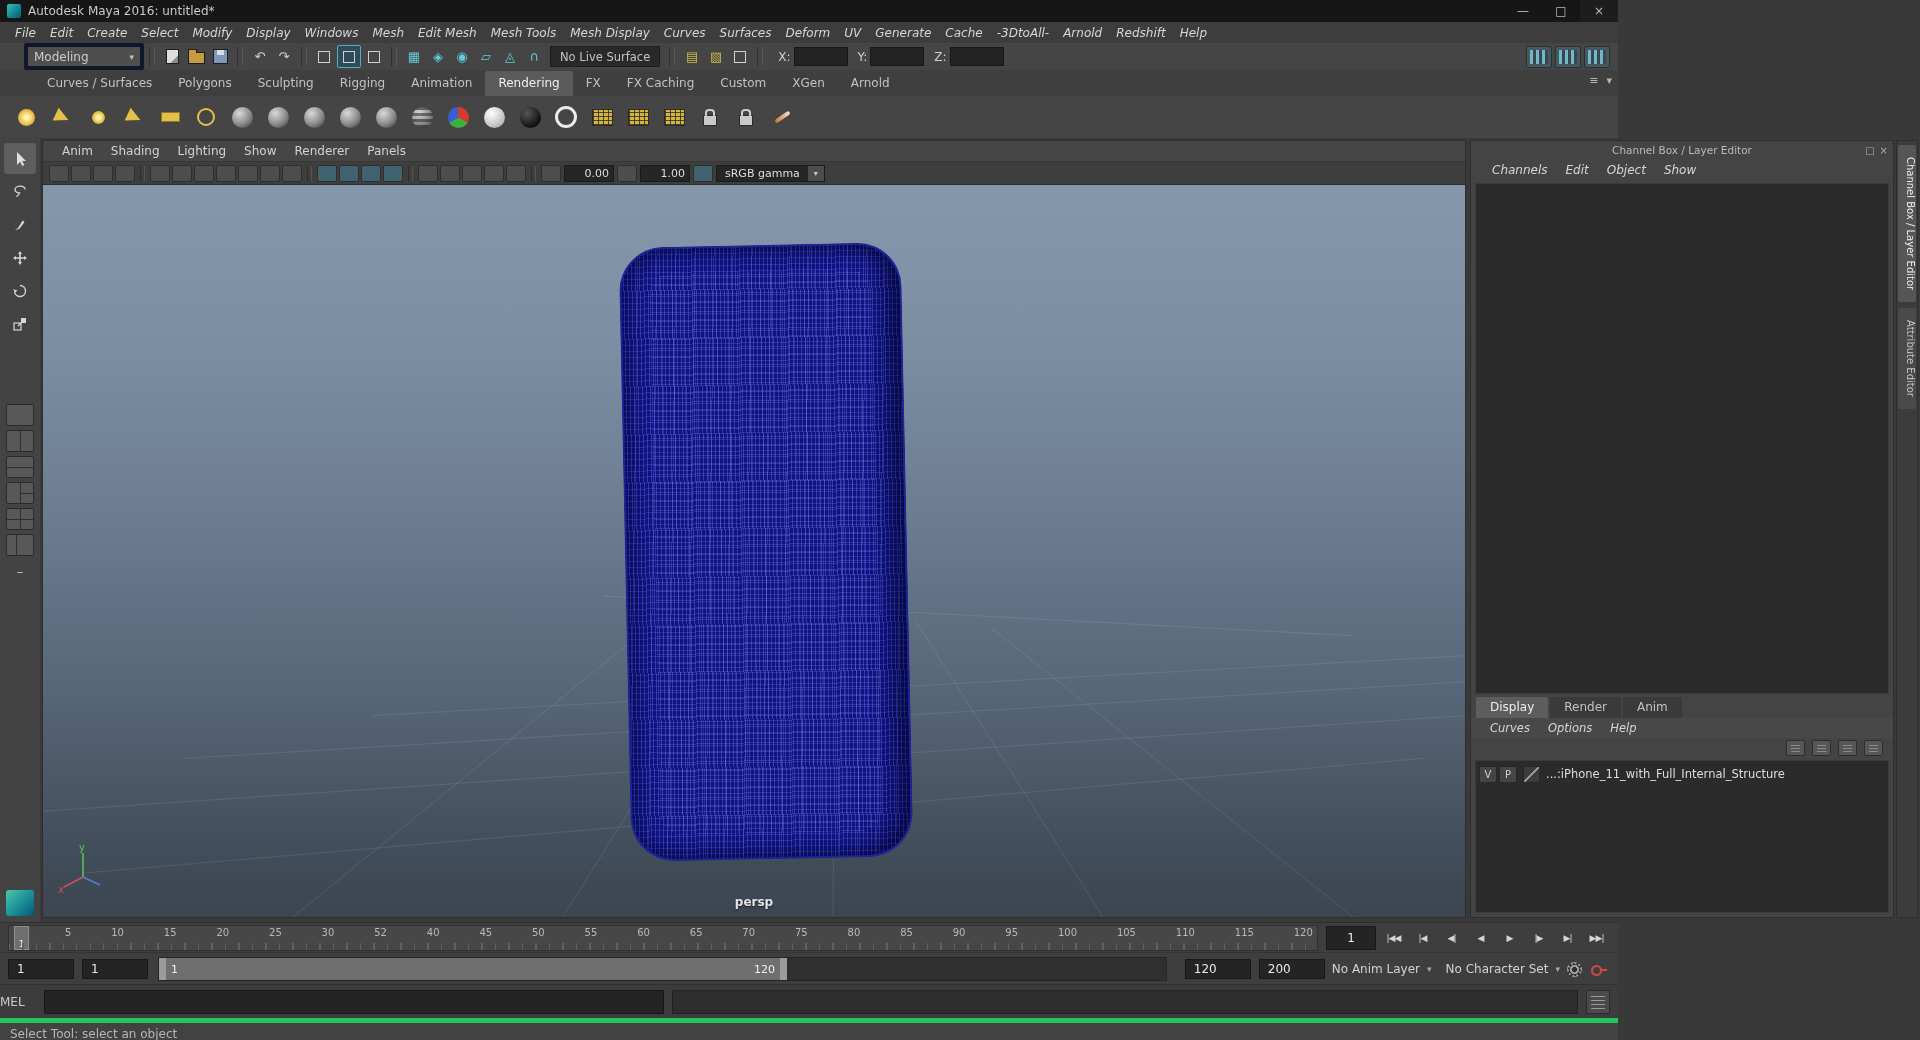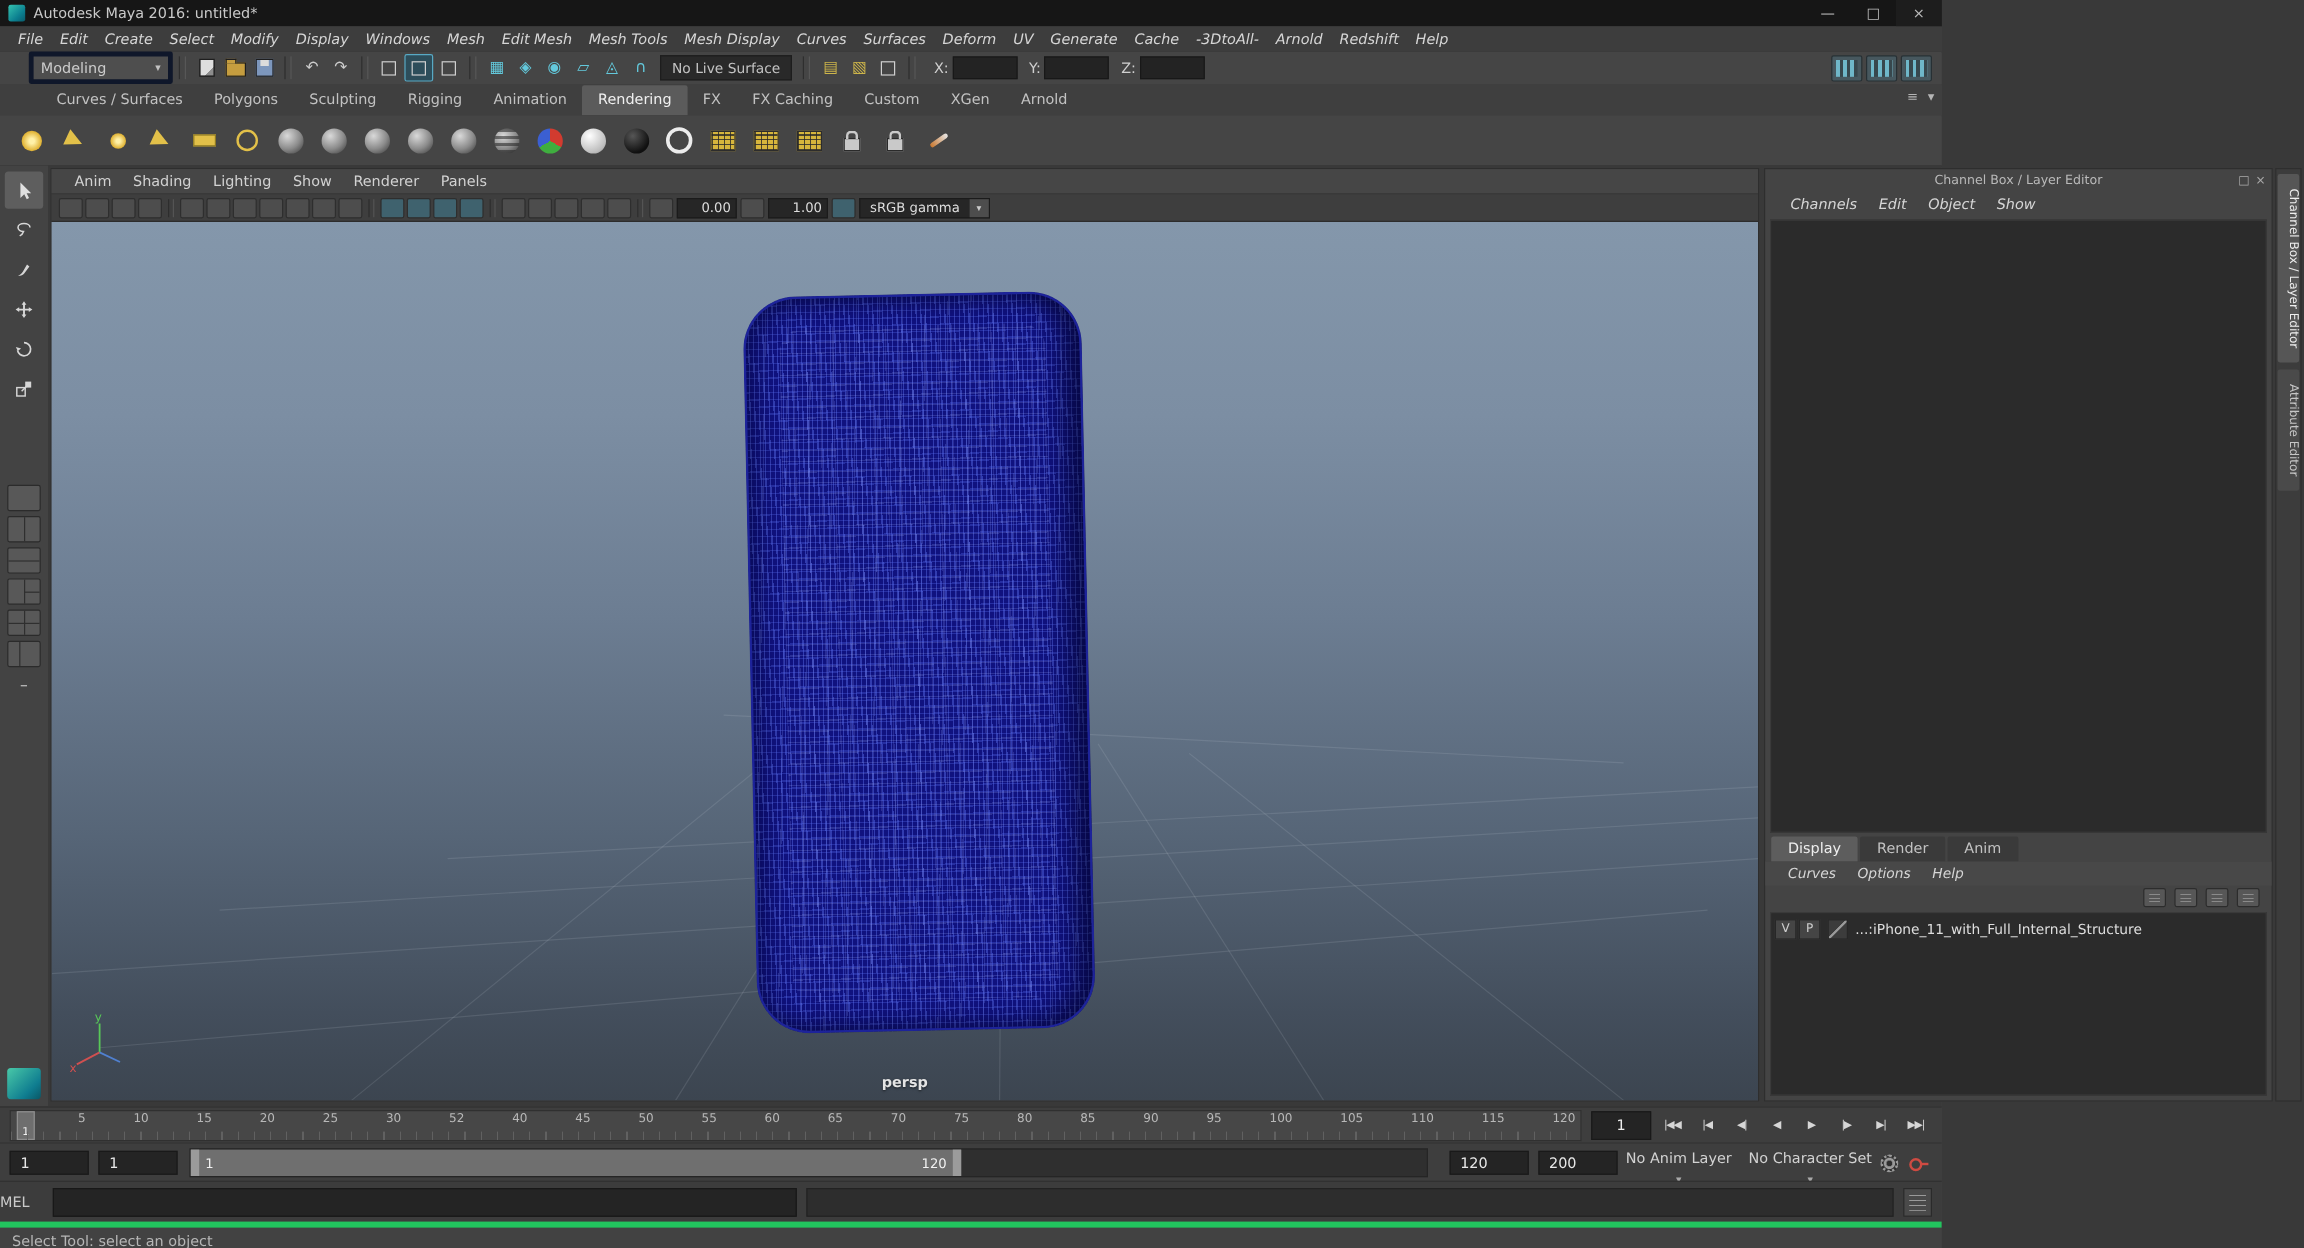--- a/index.html
+++ b/index.html
@@ -149,21 +149,21 @@
   .transport{display:flex;align-items:center;margin-right:8px;gap:2px;}
   .tp-btn{min-width:23px;height:22px;padding:0 2px;display:flex;align-items:center;justify-content:center;color:#d6d6d6;font-size:9px;letter-spacing:-1px;}
 
   
   .range-row{position:absolute;top:952px;left:0;right:0;height:32px;background:#3e3e3e;display:flex;align-items:center;border-top:1px solid #343434;}
   .rr-field{width:66px;height:20px;margin-left:8px;background:#242424;border:1px solid #191919;display:flex;align-items:center;padding-left:8px;font-size:12px;color:#e8e8e8;box-sizing:border-box;}
   .rr-track{position:relative;flex:1;height:22px;margin:0 10px;background:#2f2f2f;border:1px solid #252525;}
   .rr-bar{position:absolute;left:0;top:0;bottom:0;width:60%;background:#6f6f6f;display:flex;align-items:center;justify-content:space-between;padding:0 12px;color:#f2f2f2;font-size:11px;}
   .rr-bar::before,.rr-bar::after{content:"";position:absolute;top:0;bottom:0;width:7px;background:#9b9b9b;}
   .rr-bar::before{left:0;} .rr-bar::after{right:0;}
-  .rr-select{height:22px;display:flex;align-items:center;padding:0 7px;color:#d2d2d2;font-size:12px;gap:7px;white-space:nowrap;flex-direction:column;}
+  .rr-select{height:22px;display:flex;align-items:center;padding:0 7px;color:#d2d2d2;font-size:12px;gap:7px;white-space:nowrap;}
   .rr-select .dd{font-size:9px;color:#a8a8a8;}
   .rr-icons{display:flex;align-items:center;gap:8px;margin-right:10px;}
   .prefs-icon{width:15px;height:15px;border-radius:50%;background:radial-gradient(circle,#2f2f2f 30%,#9a9a9a 32% 60%,#2f2f2f 62%);border:2px dotted #9a9a9a;box-sizing:border-box;}
   .autokey{position:relative;width:18px;height:16px;}
   .autokey::before{content:"";position:absolute;left:1px;top:4px;width:7px;height:7px;border:2px solid #cf4b42;border-radius:50%;}
   .autokey::after{content:"";position:absolute;left:11px;top:8px;width:6px;height:2px;background:#cf4b42;box-shadow:3px 2px 0 -1px #cf4b42;}
 
   
   .mel-row{position:absolute;top:984px;left:0;right:0;height:34px;background:#3c3c3c;display:flex;align-items:center;border-top:1px solid #313131;}
   .mel-label{width:44px;color:#cacaca;font-size:12px;}

